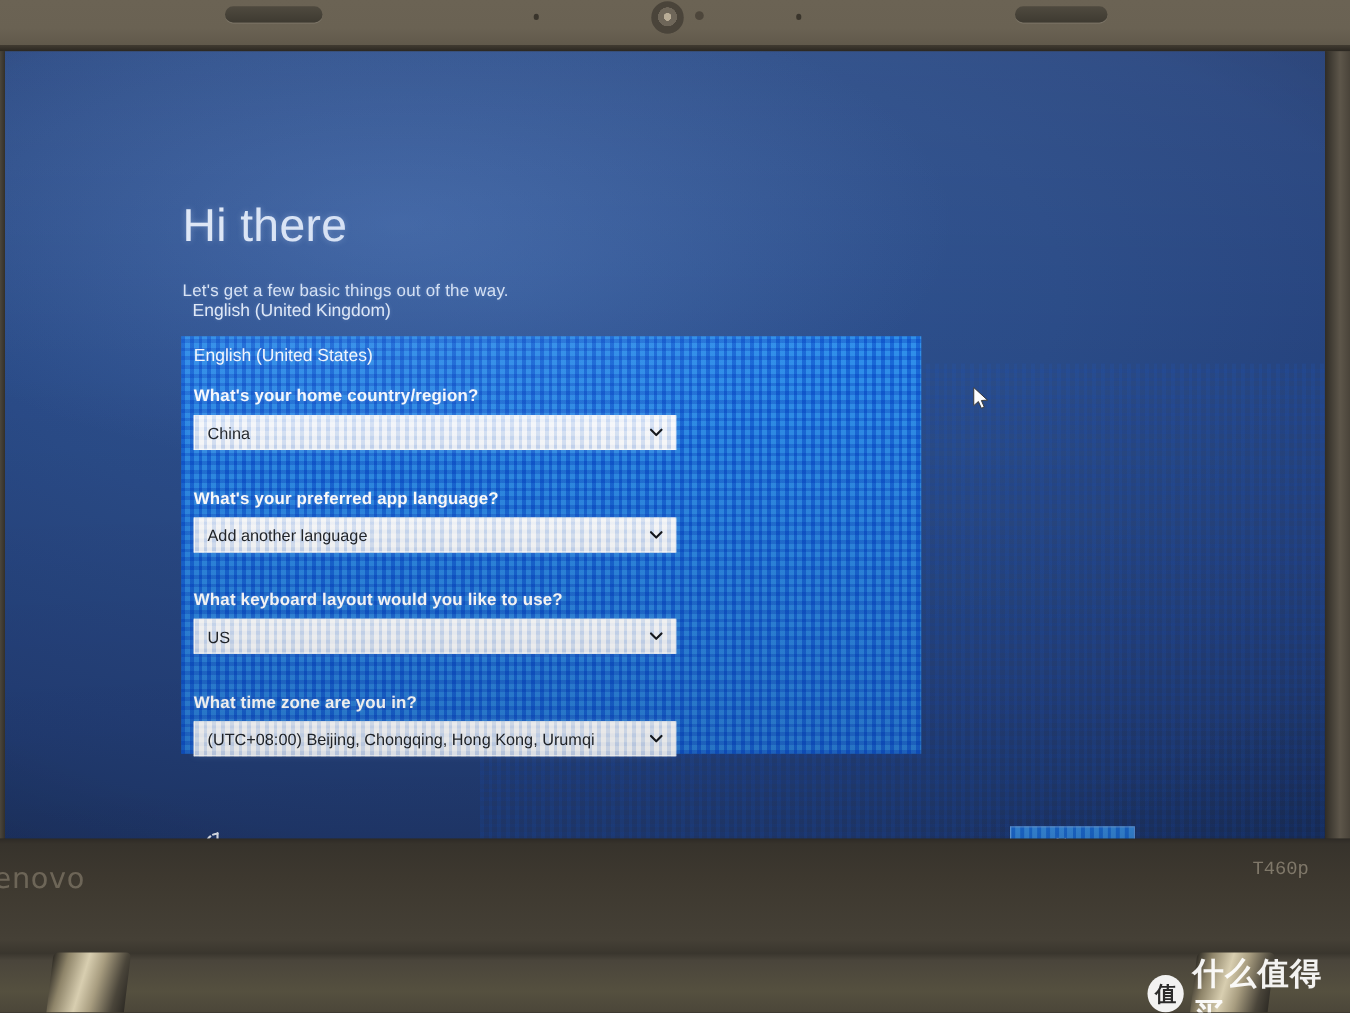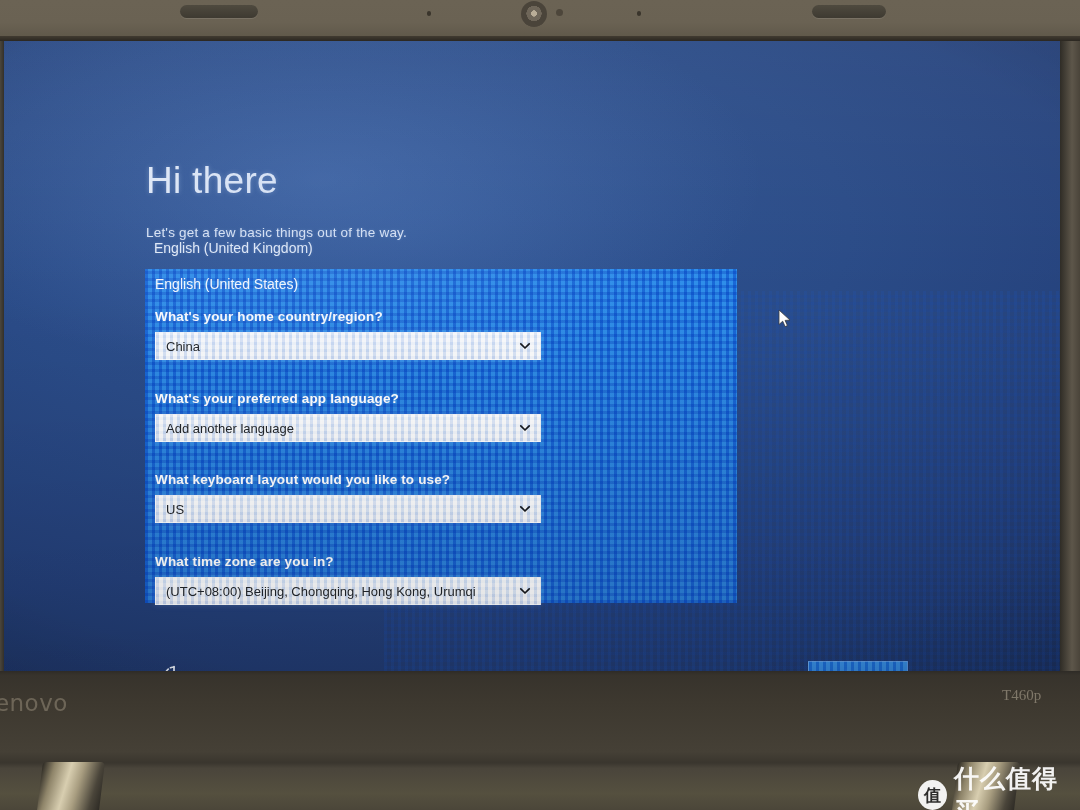--- a/index.html
+++ b/index.html
@@ -63,21 +63,21 @@
   }
   .hinge.l { left:40px; }
   .brand-lenovo {
     position:absolute; left:-12px; top:690px;
     font-size:23px; letter-spacing:.5px; color:#8b8271; opacity:.62;
     font-family:"DejaVu Sans", sans-serif;
   }
   .brand-model {
     position:absolute; left:1002px; top:687px;
     font-size:15px; color:#9a9180; opacity:.72;
-    font-family:Liberation Serif, serif;
+    font-family:Liberation Mono, monospace;
   }
 
   
   .watermark {
     position:absolute; left:918px; top:762px;
     display:flex; align-items:center; gap:7px;
     opacity:.93;
   }
   .wm-logo {
     width:30px; height:30px; border-radius:50%;

